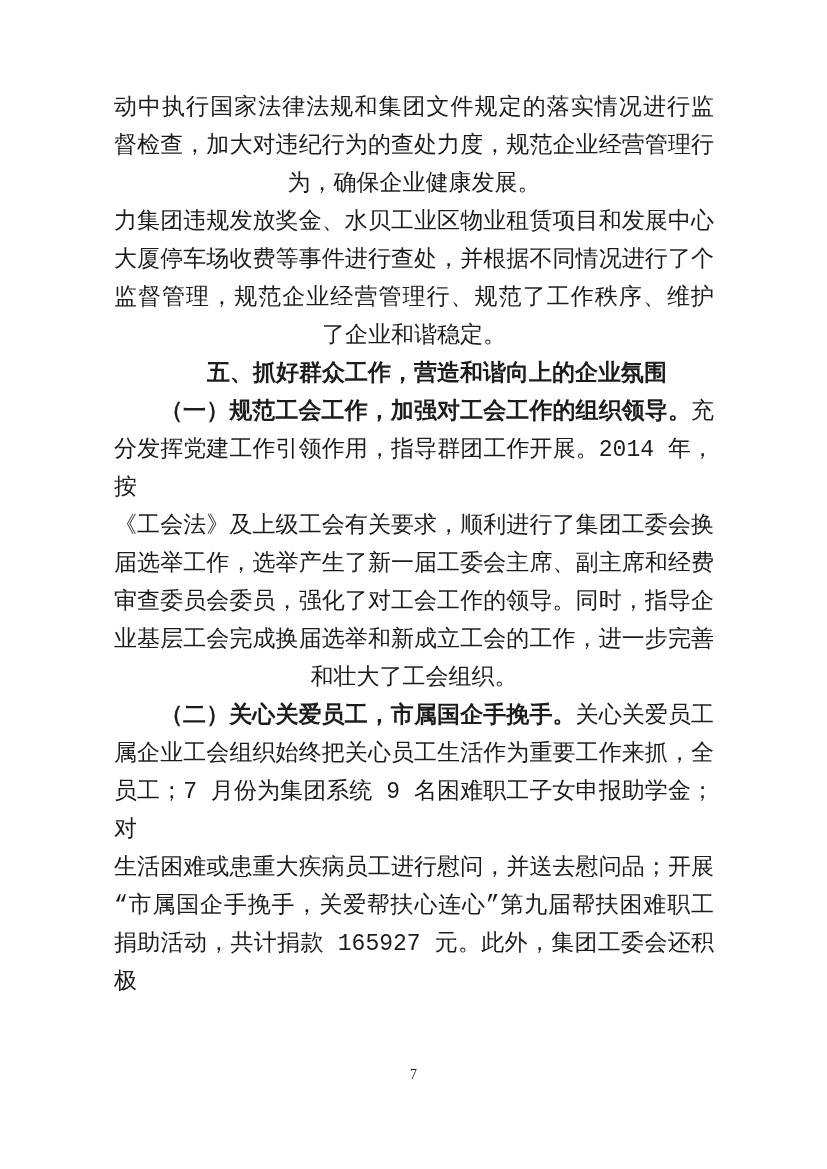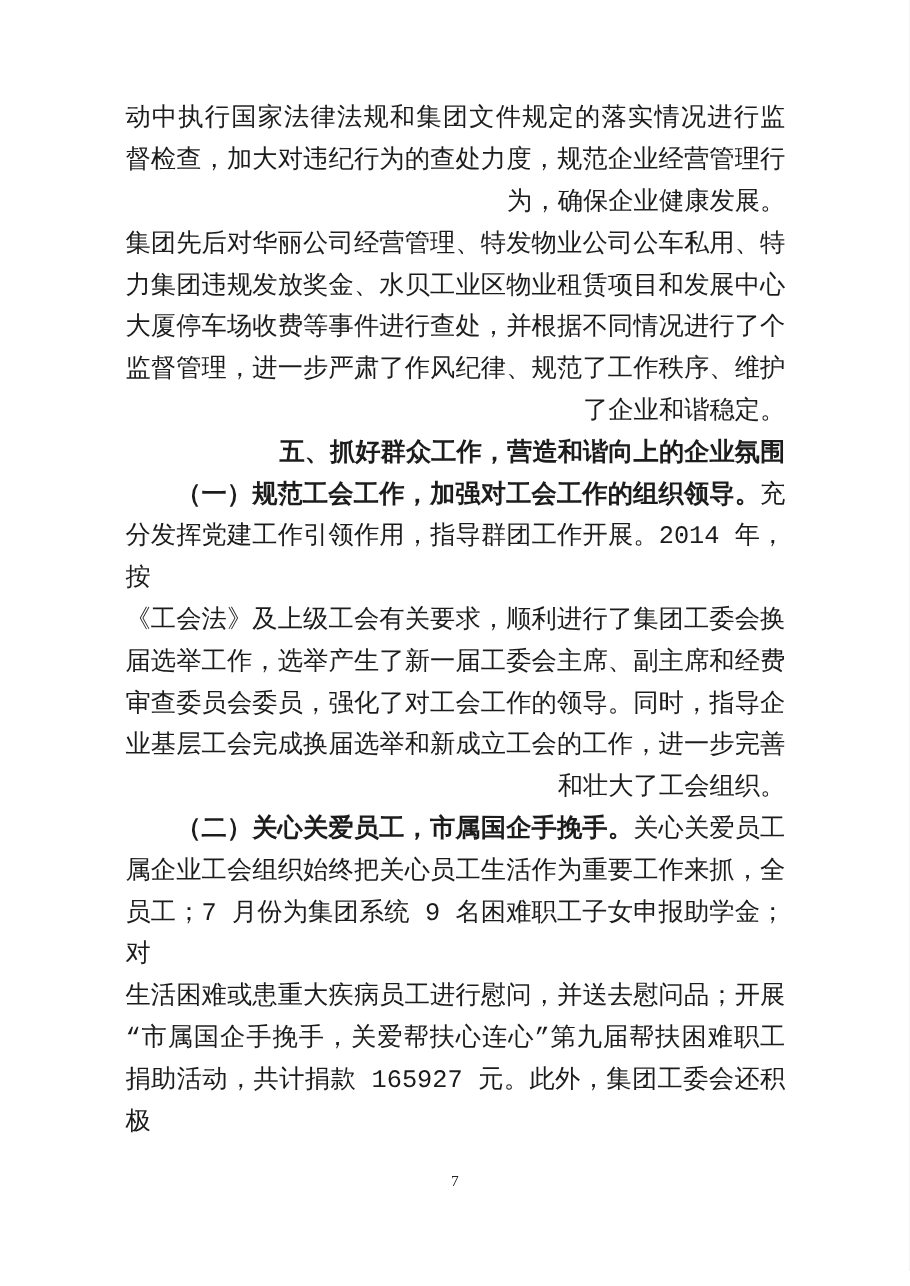--- a/index.html
+++ b/index.html
@@ -22,21 +22,21 @@
     left: 114px;
     width: 600px;
     color: #1c1c1c;
     font-size: 23px;
     line-height: 38px;
     font-family: Liberation Mono, monospace;
   }
   .line {
     width: 100%;
     white-space: normal;
-    text-align: right;
+    text-align: center;
   }
   .line.justify {
     text-align: justify;
     text-align-last: justify;
     text-justify: inter-character;
   }
   .line.indent {
     text-indent: 2em;
   }
   .seg.bold {
@@ -54,24 +54,23 @@
   }
 </style>
 </head>
 <body>
 
 <div class="page">
   <div class="doc-body">
       <div class="line justify"><span class="seg">动中执行国家法律法规和集团文件规定的落实情况进行监</span></div>
       <div class="line justify"><span class="seg">督检查，加大对违纪行为的查处力度，规范企业经营管理行</span></div>
       <div class="line"><span class="seg">为，确保企业健康发展。</span></div>
-      <div class="line justify"><span class="seg">集团先后对华丽公司经营管理、特发物业公司公车私用、特</span></div>
       <div class="line justify"><span class="seg">力集团违规发放奖金、水贝工业区物业租赁项目和发展中心</span></div>
       <div class="line justify"><span class="seg">大厦停车场收费等事件进行查处，并根据不同情况进行了个</span></div>
-      <div class="line justify"><span class="seg">监督管理，进一步严肃了作风纪律、规范了工作秩序、维护</span></div>
+      <div class="line justify"><span class="seg">监督管理，规范企业经营管理行、规范了工作秩序、维护</span></div>
       <div class="line"><span class="seg">了企业和谐稳定。</span></div>
       <div class="line indent"><span class="seg bold">五、抓好群众工作，营造和谐向上的企业氛围</span></div>
       <div class="line indent justify"><span class="seg bold">（一）规范工会工作，加强对工会工作的组织领导。</span><span class="seg">充</span></div>
       <div class="line justify"><span class="seg">分发挥党建工作引领作用，指导群团工作开展。2014 年，按</span></div>
       <div class="line justify"><span class="seg">《工会法》及上级工会有关要求，顺利进行了集团工委会换</span></div>
       <div class="line justify"><span class="seg">届选举工作，选举产生了新一届工委会主席、副主席和经费</span></div>
       <div class="line justify"><span class="seg">审查委员会委员，强化了对工会工作的领导。同时，指导企</span></div>
       <div class="line justify"><span class="seg">业基层工会完成换届选举和新成立工会的工作，进一步完善</span></div>
       <div class="line"><span class="seg">和壮大了工会组织。</span></div>
       <div class="line indent justify"><span class="seg bold">（二）关心关爱员工，市属国企手挽手。</span><span class="seg">关心关爱员工</span></div>

